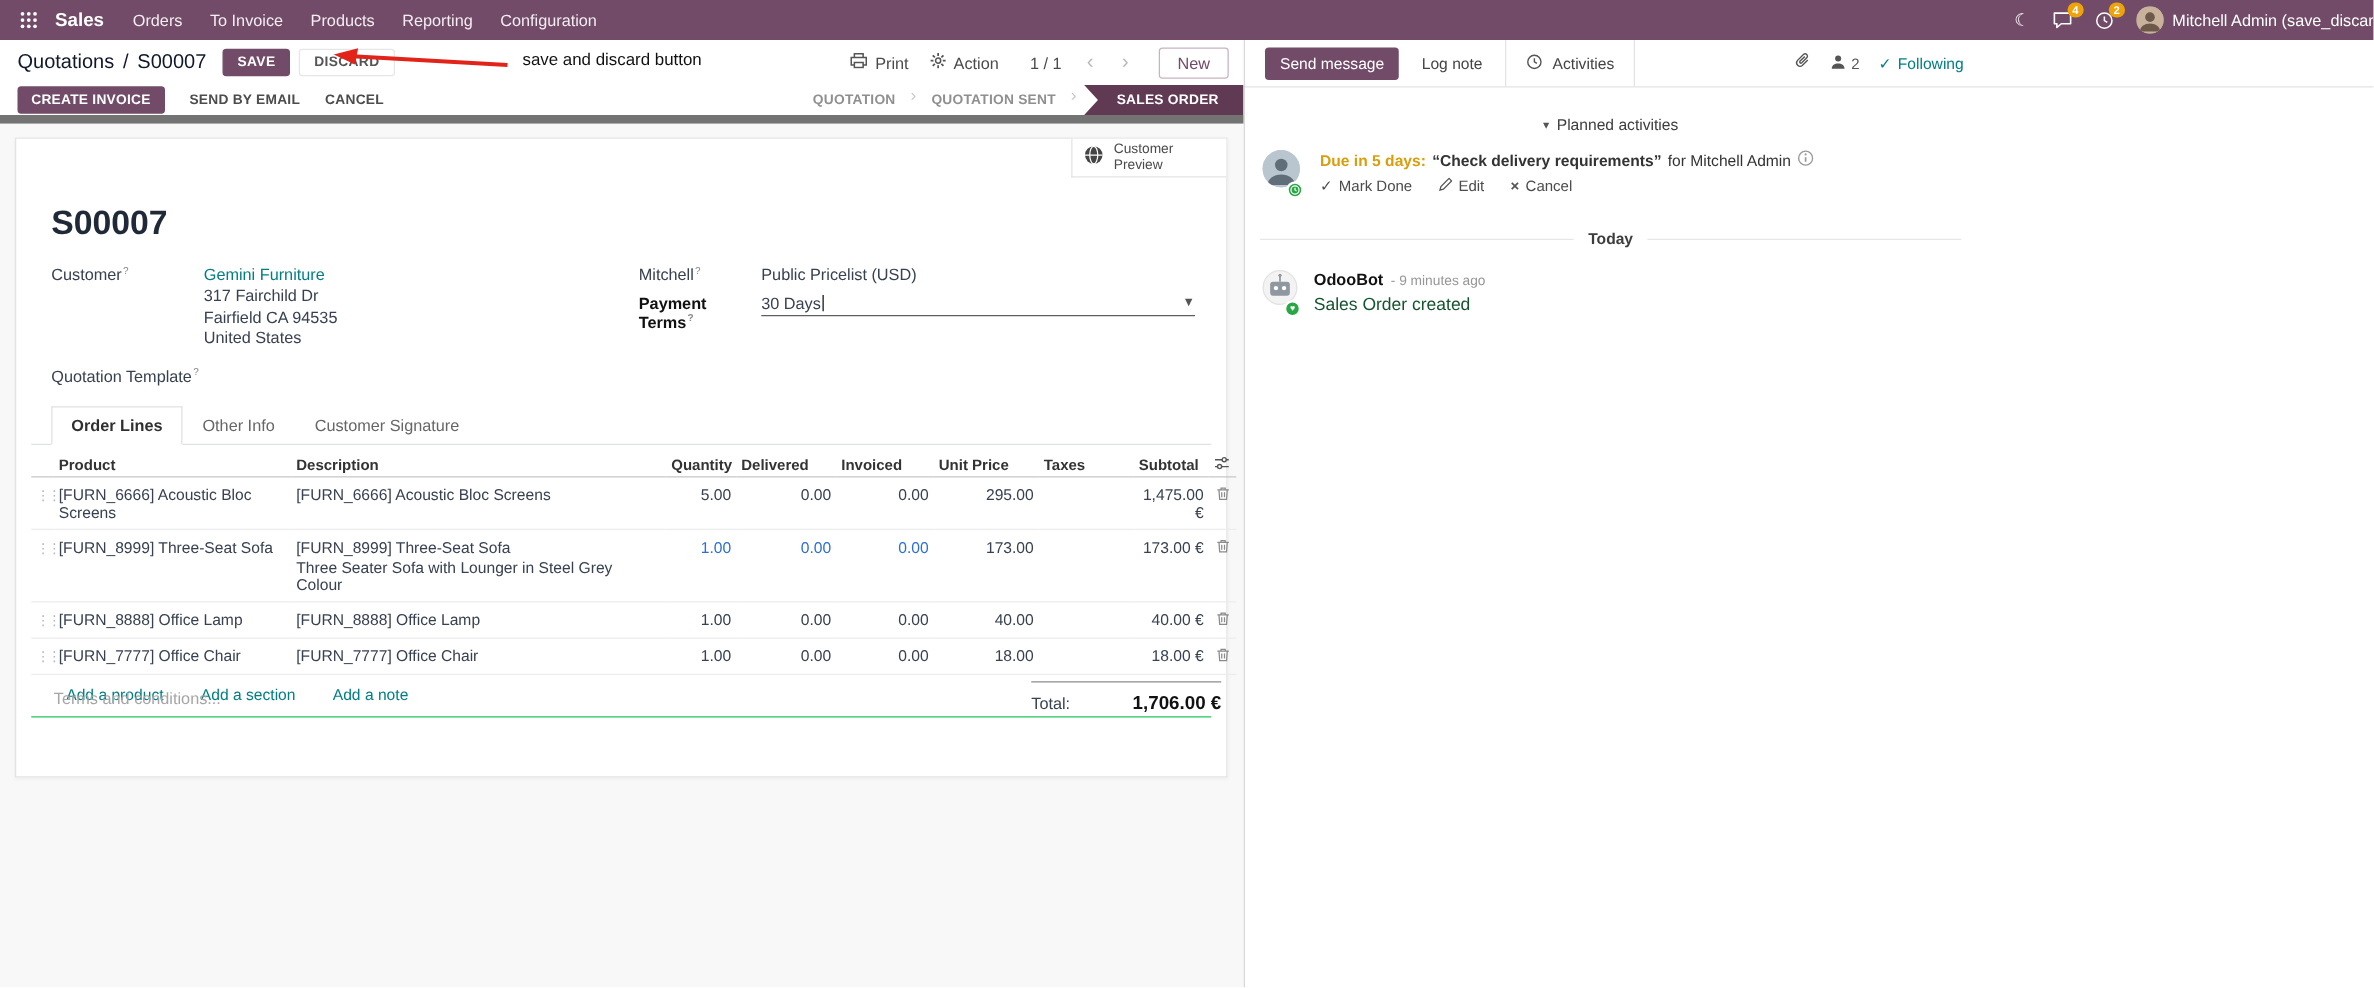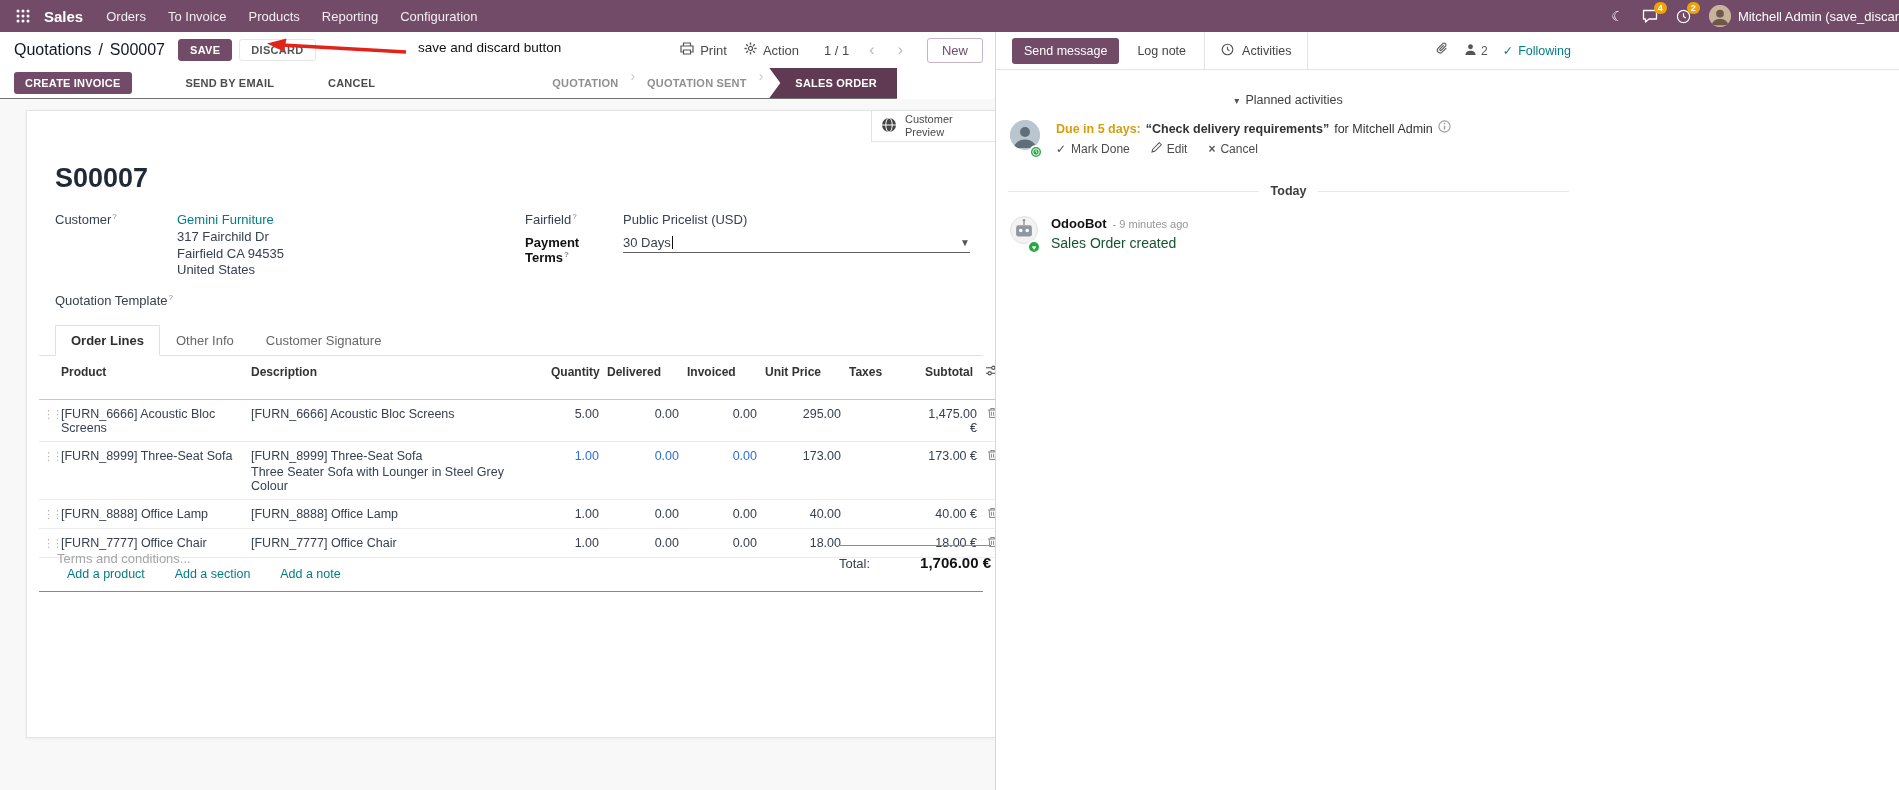--- a/index.html
+++ b/index.html
@@ -32,31 +32,31 @@
   .cp-tool { display:flex; align-items:center; gap:6px; }
   .pager { margin-left:8px; }
   .pg-arrow { color:#b9b9b9; font-size:16px; padding:0 3px; }
   .btn-new { border:1px solid #c7b3c1; color:#714B67; background:#fff; padding:4px 14px; border-radius:3px; font-size:13px; margin-left:4px; }
 
   
   .annotation { position:absolute; top:38px; left:266px; display:flex; align-items:center; z-index:20; }
   .annotation-text { font-size:13.5px; color:#111; margin-left:10px; }
 
   
-  .status-row { position:absolute; top:68px; left:0; width:897px; height:31px; background:#fff; border-bottom:1px solid #737373; display:flex; align-items:center; padding-left:14px;gap:34px; }
+  .status-row { position:absolute; top:68px; left:0; width:995px; height:31px; background:#fff; border-bottom:7px solid #737373; display:flex; align-items:center; padding-left:14px; }
   .btn-primary-sm { background:#714B67; color:#fff; font-size:11px; font-weight:700; padding:5px 11px; border:none; border-radius:3px; letter-spacing:.2px; }
   .btn-flat-sm { background:none; border:none; color:#4c4c4c; font-size:11px; font-weight:700; margin-left:20px; letter-spacing:.2px; }
   .pipeline { margin-left:auto; display:flex; height:100%; }
   .pipe-step { font-size:11px; font-weight:700; color:#8f8f8f; padding:0 12px; display:flex; align-items:center; height:100%; letter-spacing:.2px; }
   .pipe-sep { color:#c9c9c9; font-size:14px; }
   .pipe-active { background:#603A52; color:#fff; padding:0 20px 0 26px; clip-path:polygon(0 0,100% 0,100% 100%,0 100%,11px 50%); margin-left:6px; }
 
   
   .content-bg { position:absolute; top:99px; left:0; width:995px; height:691px; background:#f8f8f8; }
-  .sheet { position:absolute; top:11px; left:26px; width:970px; height:628px; background:#fff; border:1px solid #e3e3e3; box-shadow:0 1px 3px rgba(0,0,0,.05); }
+  .sheet { position:absolute; top:11px; left:12px; width:970px; height:512px; background:#fff; border:1px solid #e3e3e3; box-shadow:0 1px 3px rgba(0,0,0,.05); }
   .cust-preview { position:absolute; top:0; right:0; width:124px; height:31px; border-left:1px solid #e3e3e3; border-bottom:1px solid #e3e3e3; display:flex; align-items:center; gap:8px; padding:0 9px; color:#4a4a4a; font-size:11px; line-height:1.15; background:#fff; }
   .sheet-title { position:absolute; top:52px; left:28px; font-size:27px; font-weight:700; color:#1f2937; }
   .hint { font-size:8px; color:#8a8a8a; vertical-align:super; margin-left:1px; }
 
   .fg-left { position:absolute; top:101px; left:28px; font-size:13px; width:440px; }
   .frow { display:flex; align-items:baseline; }
   .flabel { width:122px; flex:0 0 122px; color:#374151; }
   .addr { margin-left:122px; line-height:16.5px; margin-top:2px; color:#374151; }
   .qtpl { margin-top:14px; }
   .link-teal { color:#017E84; }
@@ -71,21 +71,21 @@
   @keyframes blink { 50% { opacity:0; } }
   .dd-caret { margin-left:auto; color:#555; font-size:10px; }
 
   
   .notebook { position:absolute; top:214px; left:12px; right:12px; }
   .tab-bar { display:flex; border-bottom:1px solid #dee2e6; padding-left:16px; }
   .tab { padding:7px 15px; font-size:13px; color:#666; border:1px solid transparent; margin-bottom:-1px; }
   .tab.active { background:#fff; color:#2f2f2f; font-weight:600; border-color:#dee2e6 #dee2e6 #fff; }
 
   table.olines { width:100%; border-collapse:collapse; font-size:12.5px; color:#374151; table-layout:fixed; }
-  .olines th { font-weight:700; font-size:12px; text-align:left; padding:9px 4px 20px; border-bottom:1px solid #c6c6c6; color:#333; }
+  .olines th { font-weight:700; font-size:12px; text-align:left; padding:9px 4px 2px; border-bottom:1px solid #c6c6c6; color:#333; }
   .olines td { padding:7px 4px 6px; border-bottom:1px solid #ececec; vertical-align:top; }
   .num { text-align:right; }
   .blue { color:#2D6FD6; }
   .drag { color:#b5b5b5; font-size:11px; letter-spacing:-2px; }
   .desc2 { margin-top:2px; }
   .c-trash { text-align:center; }
   .links-row { padding:9px 0 10px 28px; border-bottom:1px solid #22c55e; font-size:12.5px; }
   .links-row span { margin-right:27px; }
 
   .terms { position:absolute; top:440px; left:30px; font-size:13px; color:#a5a5a5; }
@@ -277,21 +277,21 @@
           <div>United States</div>
         </div>
         <div class="frow qtpl">
           <span class="flabel" data-interactable="false"><span>Quotation Template</span><sup class="hint">?</sup></span>
           <span data-interactable="true"></span>
         </div>
       </div>
 
       <div class="fg-right" data-interactable="false">
         <div class="frow">
-          <span class="flabel-r" data-interactable="false"><span>Fairfield</span><sup class="hint">?</sup></span>
+          <span class="flabel-r" data-interactable="false"><span>Mitchell</span><sup class="hint">?</sup></span>
           <span class="fval" data-interactable="true">Public Pricelist (USD)</span>
         </div>
         <div class="frow">
           <span class="flabel-r bold" data-interactable="false"><span>Payment Terms</span><sup class="hint">?</sup></span>
           <span class="field-focus" data-interactable="true">
             <span>30 Days</span>
             <span class="caret-cursor" data-interactable="false"></span>
             <span class="dd-caret" data-interactable="true">▼</span>
           </span>
         </div>

